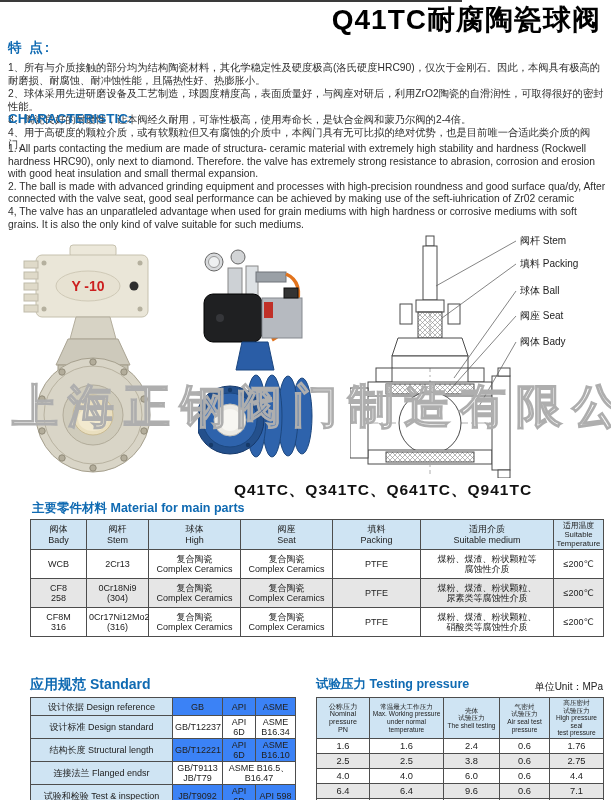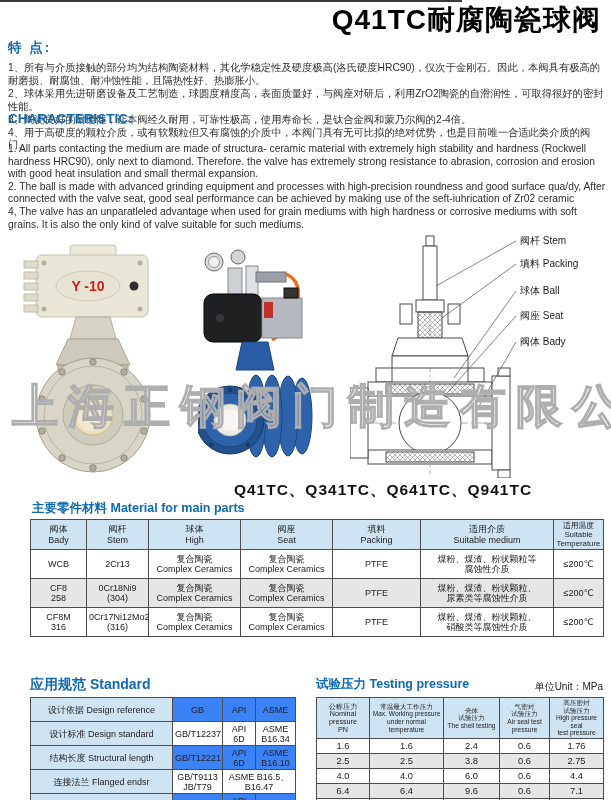--- a/index.html
+++ b/index.html
@@ -52,21 +52,21 @@
   .material-table thead th:last-child { font-size:7.8px; line-height:9px; }
   .material-table tbody td, .material-table tbody th { height:29px; line-height:10.5px; }
   .material-table tr.odd > td, .material-table tr.odd > th { background:#e6e6e6; }
 
   .standard-heading { position:absolute; top:676px; left:30px; font-size:14px; }
   .testing-heading  { position:absolute; top:676px; left:316px; font-size:12.5px; }
   .unit-note { position:absolute; top:680px; right:8px; font-size:10px; color:#222; }
 
   .standard-table { top:697px; left:30px; width:265px; font-size:9px; }
   .standard-table th { background:#cfe4f3; font-size:9px; }
-  .standard-table td, .standard-table th { height:24px; line-height:10px; }
+  .standard-table td, .standard-table th { height:18px; line-height:10px; }
   .standard-table tr.even td { background:#3b82f6; }
 
   .testing-table { top:697px; left:316px; width:287px; }
   .testing-table thead th { height:27px; font-size:6.6px; line-height:7.6px; }
   .testing-table thead th:first-child { font-size:7.2px; }
   .testing-table tbody td { height:12px; line-height:12px; font-size:9.3px; }
   .testing-table tr.odd td { background:#e6e6e6; }
 </style>
 </head>
 <body>

